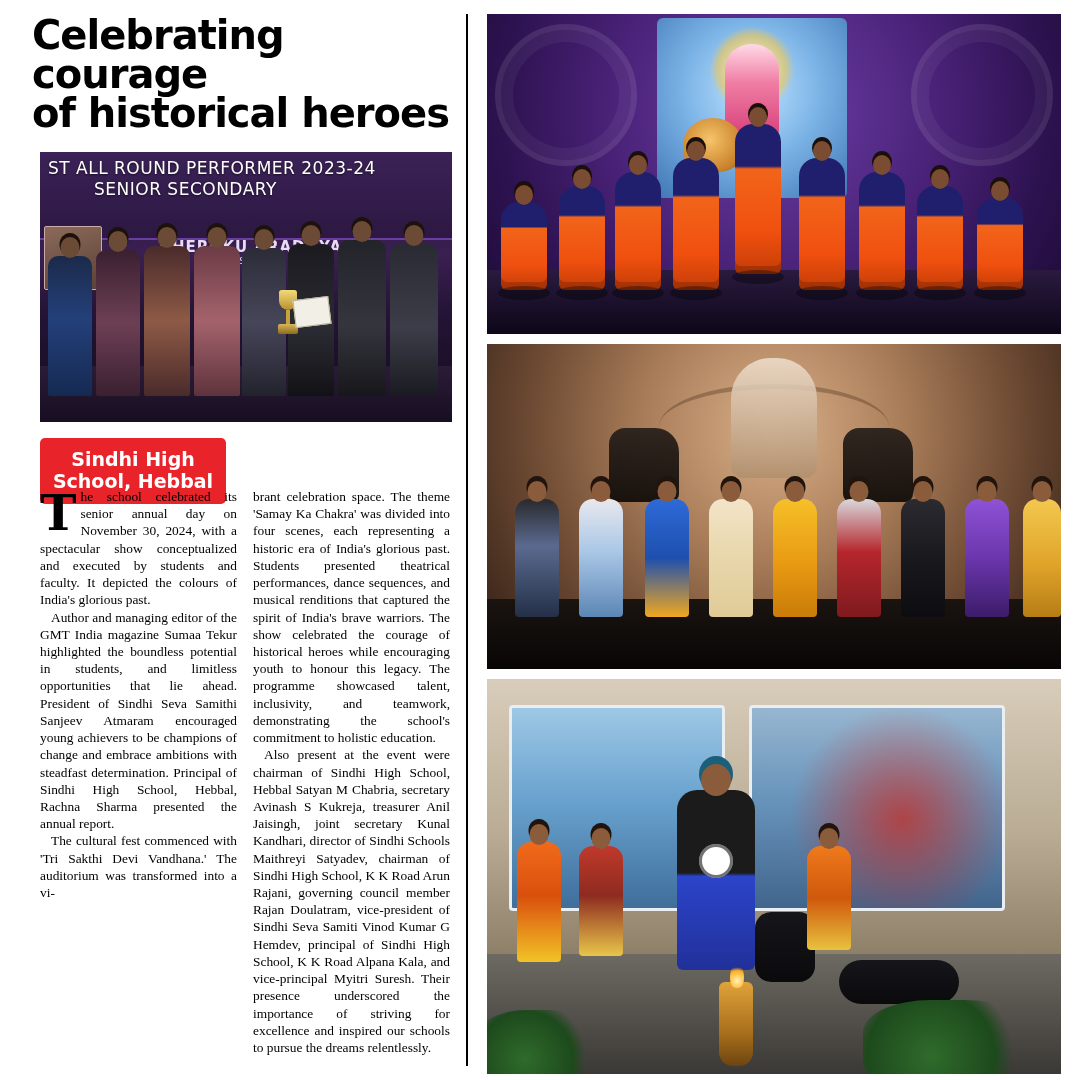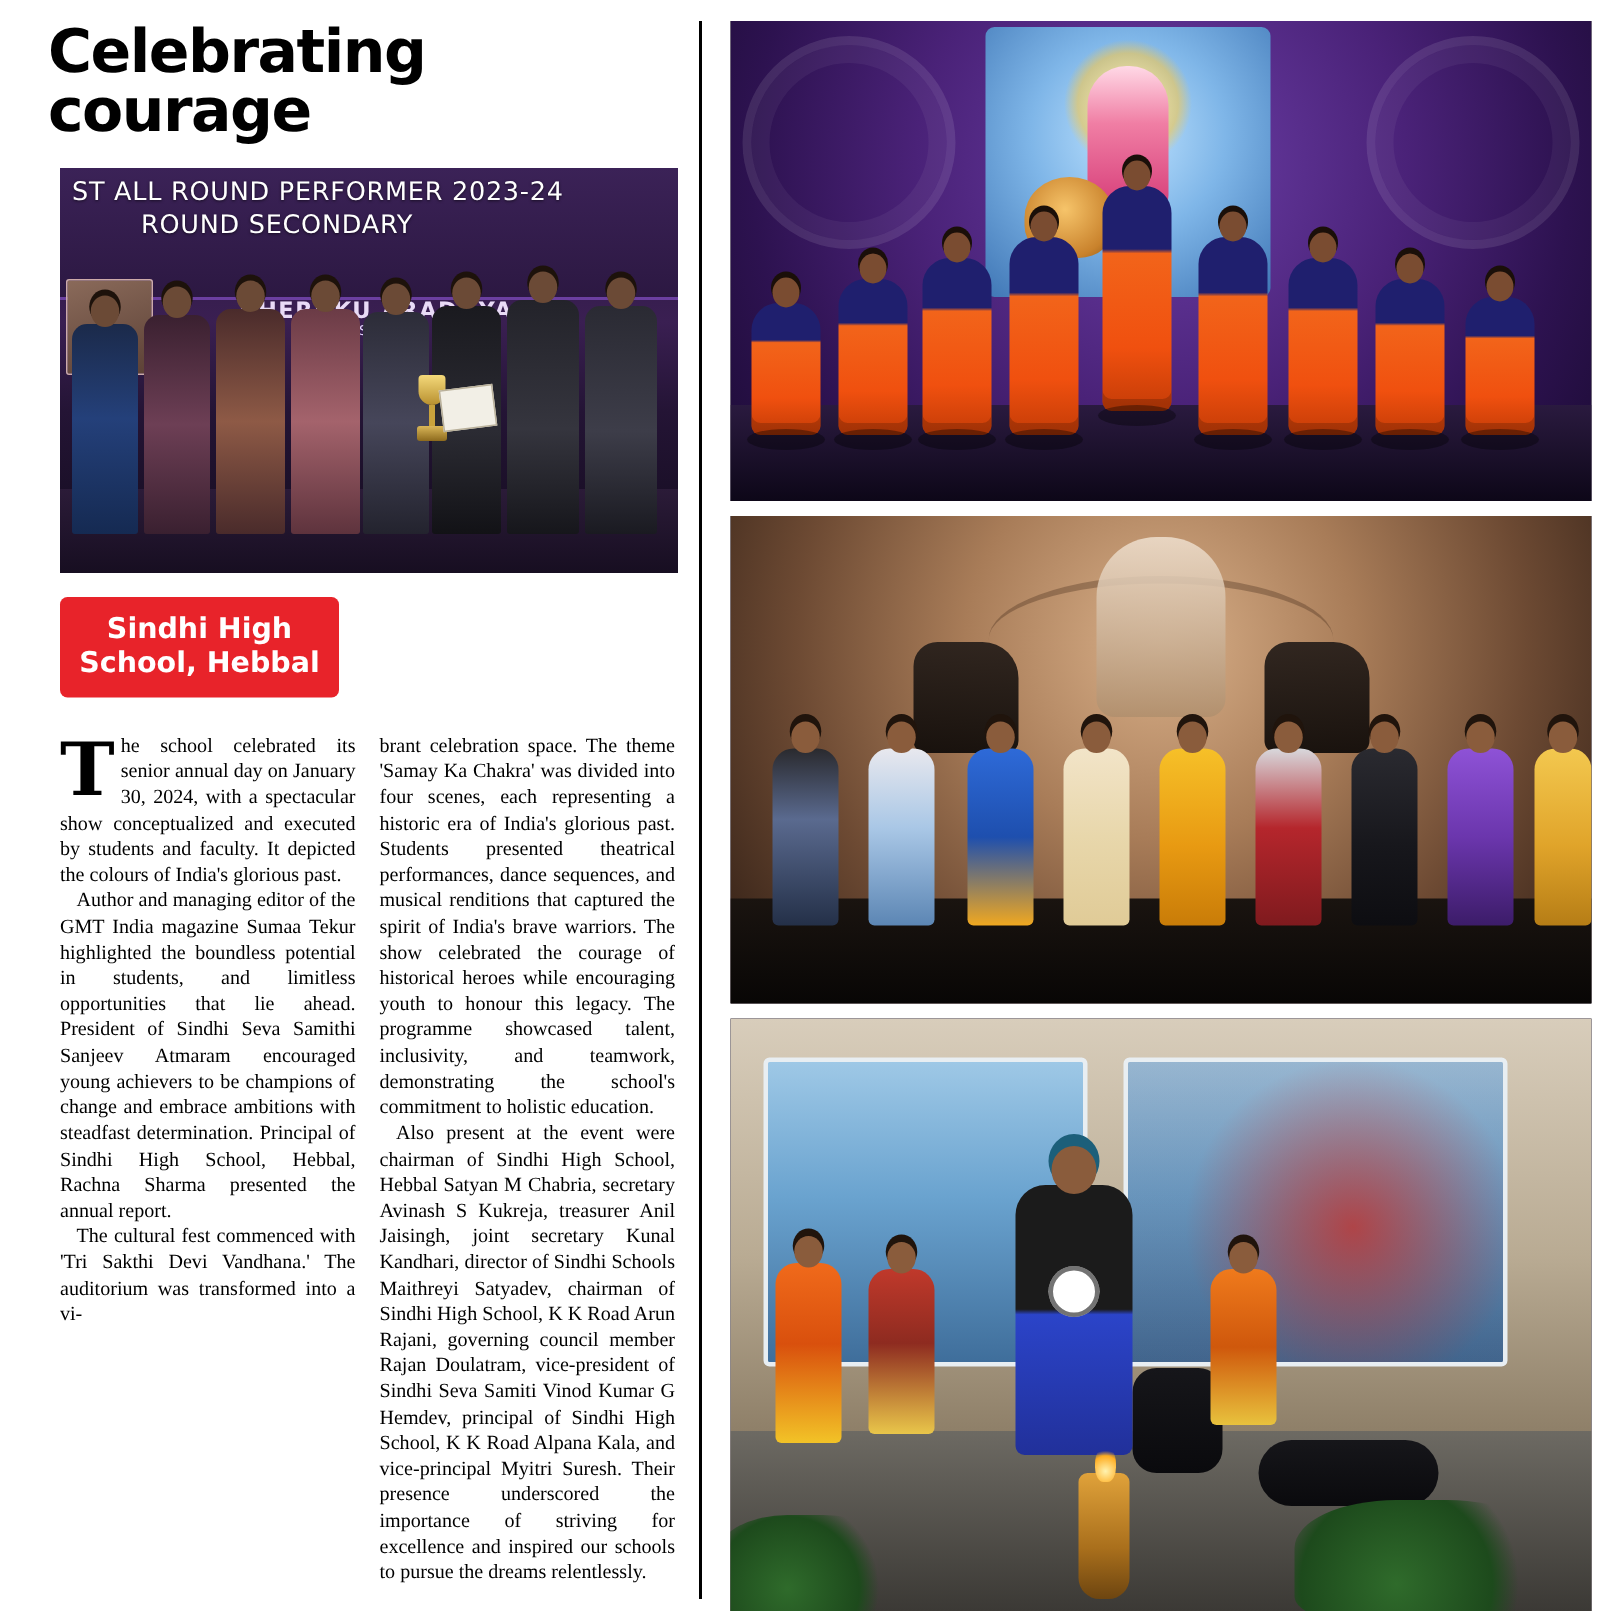--- a/index.html
+++ b/index.html
@@ -356,28 +356,29 @@
 </style>
 </head>
 <body>
 
 <div class="page">
 
   <div class="left-col">
 
     <div class="headline">
       <span class="headline-line">Celebrating courage</span>
+      <span class="headline-line">of historical heroes</span>
     </div>
 
     <div class="lead-photo">
       <div class="p1-bg"></div>
       <div class="p1-banner"></div>
       <div class="p1-banner-text">
         <span>ST ALL ROUND PERFORMER 2023-24</span>
-        <span class="l2">ROUND SECONDARY</span>
+        <span class="l2">SENIOR SECONDARY</span>
       </div>
       <div class="p1-sub">CHERUKU ARADHYA</div>
       <div class="p1-sub2">CLASS XII</div>
       <div class="p1-portrait"></div>
       <div class="p1-floor"></div>
 
       <div class="p1-person" style="left:8px;width:44px;height:140px;background:linear-gradient(180deg,#1b2a4a 0%,#24407a 45%,#152a52 100%);">
           <span class="p1-head"></span>
         </div>
       <div class="p1-person" style="left:56px;width:44px;height:146px;background:linear-gradient(180deg,#3a2030 0%,#6d3f55 50%,#3a2030 100%);">
@@ -410,21 +411,21 @@
       <div class="p1-cert"></div>
     </div>
 
     <div class="school-label">
       <div>Sindhi High</div>
       <div>School, Hebbal</div>
     </div>
 
     <div class="article-cols">
       <div class="col">
-        <p class="first dropcap-p"><span class="dropcap">T</span><span>he school celebrated its senior annual day on January 30, 2024, with a spectacular show conceptualized and executed by students and faculty. It depicted the colours of India's glorious past.</span></p>
+        <p class="first dropcap-p"><span class="dropcap">T</span><span>he school celebrated its senior annual day on November 30, 2024, with a spectacular show conceptualized and executed by students and faculty. It depicted the colours of India's glorious past.</span></p>
         <p>Author and managing editor of the GMT India magazine Sumaa Tekur highlighted the boundless potential in students, and limitless opportunities that lie ahead. President of Sindhi Seva Samithi Sanjeev Atmaram encouraged young achievers to be champions of change and embrace ambitions with steadfast determination. Principal of Sindhi High School, Hebbal, Rachna Sharma presented the annual report.</p>
         <p>The cultural fest commenced with 'Tri Sakthi Devi Vandhana.' The auditorium was transformed into a vi-</p>
       </div>
       <div class="col">
         <p class="first">brant celebration space. The theme 'Samay Ka Chakra' was divided into four scenes, each representing a historic era of India's glorious past. Students presented theatrical performances, dance sequences, and musical renditions that captured the spirit of India's brave warriors. The show celebrated the courage of historical heroes while encouraging youth to honour this legacy. The programme showcased talent, inclusivity, and teamwork, demonstrating the school's commitment to holistic education.</p>
         <p>Also present at the event were chairman of Sindhi High School, Hebbal Satyan M Chabria, secretary Avinash S Kukreja, treasurer Anil Jaisingh, joint secretary Kunal Kandhari, director of Sindhi Schools Maithreyi Satyadev, chairman of Sindhi High School, K K Road Arun Rajani, governing council member Rajan Doulatram, vice-president of Sindhi Seva Samiti Vinod Kumar G Hemdev, principal of Sindhi High School, K K Road Alpana Kala, and vice-principal Myitri Suresh. Their presence underscored the importance of striving for excellence and inspired our schools to pursue the dreams relentlessly.</p>
       </div>
     </div>
   </div>
 

